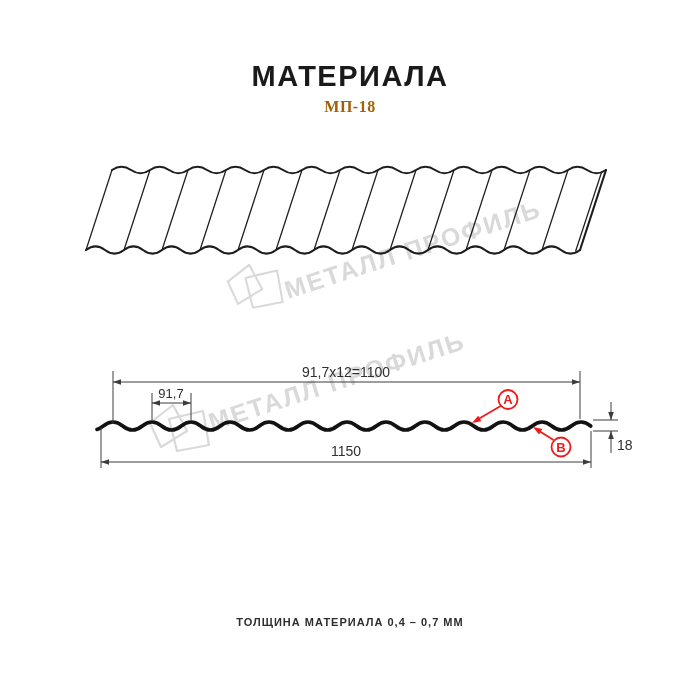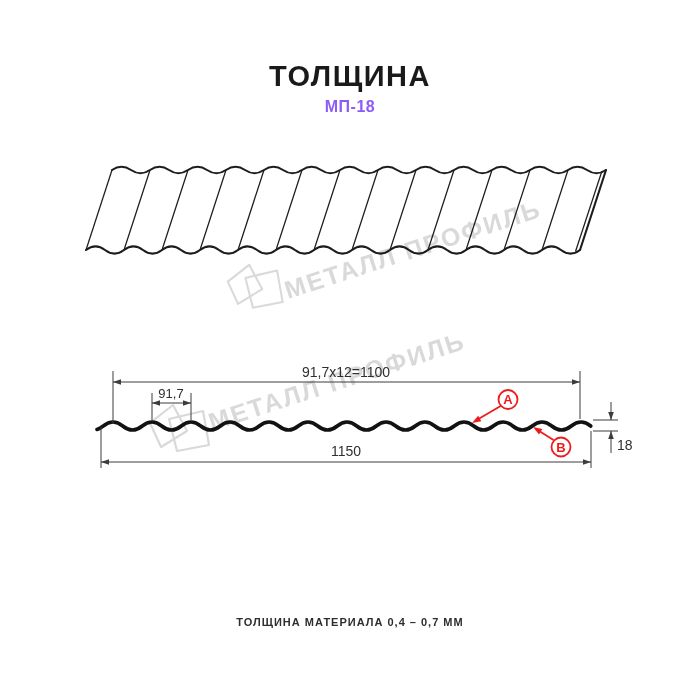--- a/index.html
+++ b/index.html
@@ -14,21 +14,21 @@
     position:relative;width:700px;height:700px;background:#fff;overflow:hidden;
     font-family:"Liberation Sans",sans-serif;
   }
   .title{
     position:absolute;top:62px;left:0;right:0;text-align:center;
     font-size:29px;font-weight:800;letter-spacing:1.5px;color:var(--textdark);
     line-height:1;
   }
   .subtitle{
     position:absolute;top:99px;left:0;right:0;text-align:center;
-    font-size:16px;font-weight:600;letter-spacing:.5px;color:#8b5cf6;line-height:1;
+    font-size:16px;font-weight:600;letter-spacing:.5px;color:#a16207;line-height:1;font-family:Liberation Serif, serif;
   }
   .footer-note{
     position:absolute;top:617px;left:0;right:0;text-align:center;
     font-size:11px;font-weight:600;letter-spacing:1px;color:#2e2e2e;line-height:1;
   }
   svg{position:absolute;left:0;top:0;}
   .wm-text{
     font-family:"Liberation Sans",sans-serif;font-size:25px;font-weight:bold;
     letter-spacing:2px;fill:var(--wm);
   }
@@ -42,21 +42,21 @@
   .dimtext-small{font-size:13px;fill:#2f2f2f;}
   .red-stroke{fill:none;stroke:var(--red);stroke-width:1.8;}
   .red-fill{fill:var(--red);stroke:none;}
   .red-letter{font-size:13px;font-weight:bold;fill:var(--red);}
 </style>
 </head>
 <body>
 
 <div class="canvas">
 
-  <div class="title">ТОЛЩИНА</div>
+  <div class="title">МАТЕРИАЛА</div>
   <div class="subtitle">МП-18</div>
 
   <svg width="700" height="700" viewBox="0 0 700 700">
 
     <g>
       <path class="wm-logo" transform="translate(225,263) scale(0.93)" d="M3,20 L26,2 L40,28 L14,44 Z M22,16 L56,8 L62,42 L30,48 Z"></path>
       <text class="wm-text" transform="translate(288,299) rotate(-18)">МЕТАЛЛ ПРОФИЛЬ</text>
     </g>
     <g>
       <path class="wm-logo" transform="translate(147,403)" d="M3,20 L26,2 L40,28 L14,44 Z M22,16 L56,8 L62,42 L30,48 Z"></path>

